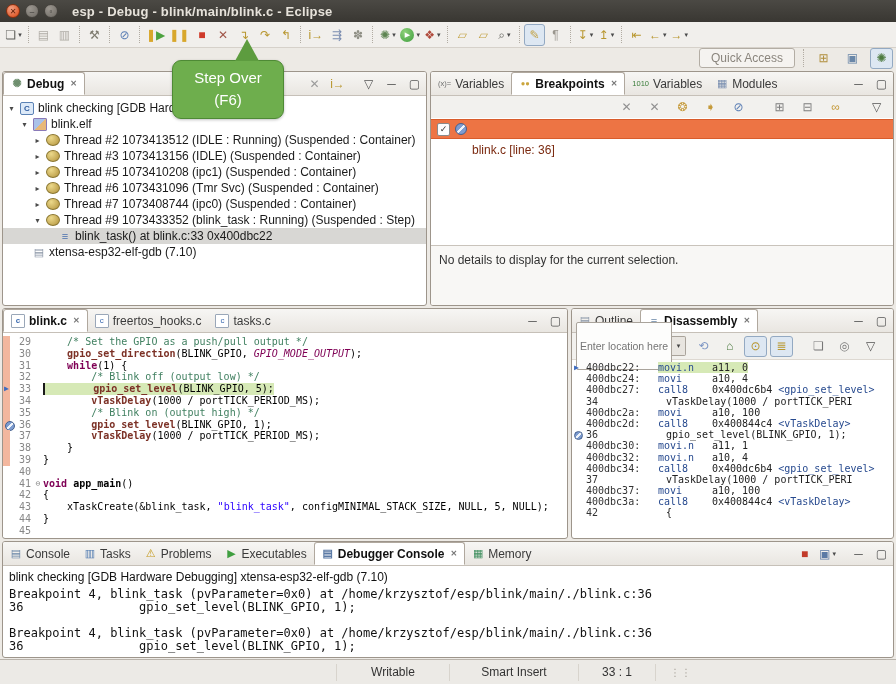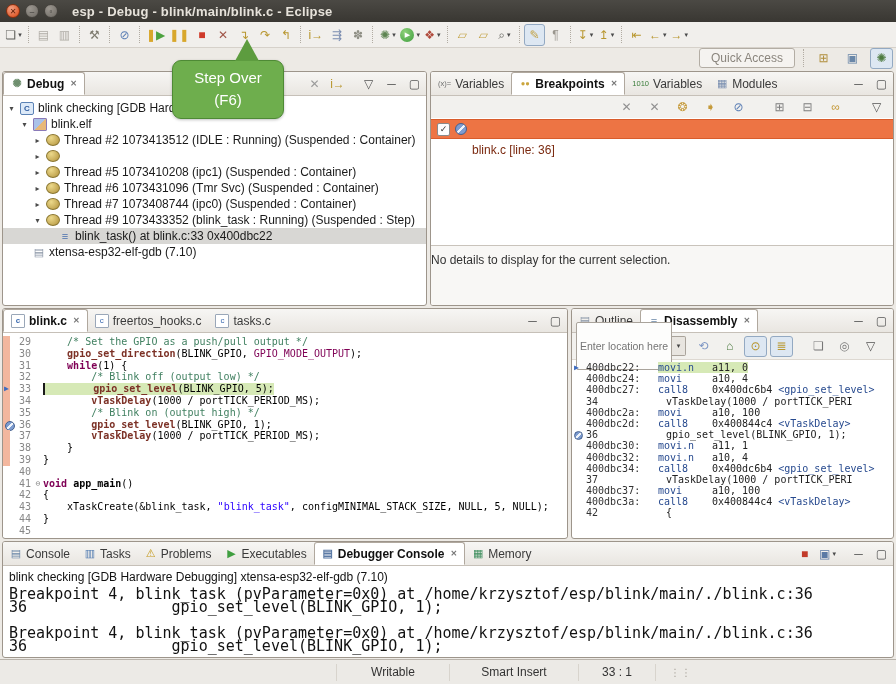--- a/index.html
+++ b/index.html
@@ -47,36 +47,36 @@
   [data-name="c-application-icon"]{width:11px;height:11px;background:#dce9f8;border:1px solid #5b82b5;border-radius:2px;color:#2d5a9e;font-size:8px;font-weight:bold;display:inline-flex;align-items:center;justify-content:center;flex:none;}
   [data-name="elf-binary-icon"]{width:10px;height:11px;background:linear-gradient(135deg,#aac2e8 50%,#e8b878 50%);border:1px solid #8a7ab8;border-radius:1px;flex:none;}
   [data-name="thread-icon"]{width:10px;height:10px;border-radius:50%;background:radial-gradient(circle at 35% 30%,#ecd98b,#b2923c);border:1px solid #8a7630;flex:none;}
   
   .ptoolbar{height:22px;display:flex;align-items:center;justify-content:flex-end;background:#f2f1ee;padding-right:5px;gap:5px;}
   .rlist{height:126px;background:#fff;padding-top:1px;}
   .bprow{height:18px;display:flex;align-items:center;background:#ed7444;border-top:1px solid #d85c2b;border-bottom:1px solid #d85c2b;}
   .cb{width:11px;height:11px;background:#fdfdfd;border:1px solid #8a8a8a;border-radius:2px;font-size:9px;color:#333;display:flex;align-items:center;justify-content:center;margin:0 5px 0 6px;}
   .bpicon{width:10px;height:10px;border-radius:50%;background:linear-gradient(135deg,#7d9cd0 42%,#eef3fa 42%,#eef3fa 58%,#7d9cd0 58%);border:1px solid #44608f;margin-right:5px;}
   .bplab{font-size:12px;color:#7b2a10;margin-top:42px;}
-  .details{height:66px;border-top:1px solid #c9c3bb;background:#f8f7f5;padding:7px 0;font-size:12px;color:#333;box-sizing:border-box;}
+  .details{height:66px;border-top:1px solid #c9c3bb;background:#f8f7f5;padding:7px 8px;font-size:12px;color:#333;box-sizing:border-box;}
   
   .codearea{padding-top:3px;background:#fff;}
   .crow{display:flex;height:11.8px;line-height:11.8px;font-family:"DejaVu Sans Mono",monospace;font-size:10px;position:relative;}
   .gut{width:40px;flex:none;display:flex;}
   .strip{width:7px;flex:none;}
   .strip.on{background:#f3b79e;}
   .lnum{width:21px;flex:none;text-align:right;color:#878787;padding-right:2px;}
   .foldc{width:10px;flex:none;color:#8a8a8a;font-size:8px;text-align:center;}
   .ctext{white-space:pre;}
   .ctext.cur{background:#d6e9b6;border-left:2px solid #1a1a1a;}
   .tok-p{color:#000;}
   .tok-c{color:#3f7f5f;}
   .tok-k{color:#7f0055;font-weight:bold;}
   .tok-f{color:#7c3126;font-weight:bold;}
-  .tok-m{color:#7f0055;}
+  .tok-m{color:#7f0055;font-style:italic;}
   .tok-s{color:#2a00ff;}
   .tok-b{color:#000;font-weight:bold;}
   .pcmark{position:absolute;left:1px;top:1px;font-size:8px;color:#3d6bbf;line-height:9px;}
   .bpmark{position:absolute;left:2px;top:2px;width:8px;height:8px;border-radius:50%;background:linear-gradient(135deg,#7d9cd0 42%,#eef3fa 42%,#eef3fa 58%,#7d9cd0 58%);border:1px solid #44608f;}
   
   .dtools{height:26px;display:flex;align-items:center;background:#f2f1ee;border-bottom:1px solid #ddd8d1;padding:0 4px;gap:4px;}
   .combo{display:inline-flex;align-items:center;}
   .combo input{width:88px;height:16px;border:1px solid #a9a39b;border-radius:2px 0 0 2px;font-size:10.5px;font-family:"Liberation Sans",sans-serif;color:#555;background:#fdfdfc;padding:15px 3px;}
   .combo-dd{width:13px;height:18px;border:1px solid #a9a39b;border-left:none;border-radius:0 2px 2px 0;background:#e8e5e0;font-size:7px;display:inline-flex;align-items:center;justify-content:center;color:#444;}
   .dticons{display:flex;align-items:center;gap:3px;margin-left:2px;}
@@ -85,21 +85,21 @@
   .daddr{display:inline-block;width:72px;color:#333;}
   .dmn{display:inline-block;width:54px;color:#274a8f;}
   .dops{color:#222;}
   .dsym{color:#274a8f;}
   .dcur{background:#d6e9b6;}
   .dsrc{margin-left:8px;}
   .dpc{position:absolute;left:2px;top:1px;font-size:8px;color:#3d6bbf;line-height:9px;}
   .dbp{position:absolute;left:2px;top:2px;width:7px;height:7px;border-radius:50%;background:linear-gradient(135deg,#7d9cd0 42%,#eef3fa 42%,#eef3fa 58%,#7d9cd0 58%);border:1px solid #44608f;}
   
   .chead{font-size:12px;color:#111;padding:4px 6px 1px 6px;background:#fff;}
-  .cbody{font-family:"DejaVu Sans Mono",monospace;font-size:15px;line-height:13px;padding:3px 6px;white-space:pre;color:#111;}
+  .cbody{font-family:"DejaVu Sans Mono",monospace;font-size:12px;line-height:13px;padding:3px 6px;white-space:pre;color:#111;}
   
   .statusbar{position:absolute;left:0;top:659px;width:896px;height:25px;background:#eceae6;border-top:1px solid #b9b3ab;display:flex;align-items:center;font-size:12px;color:#333;box-sizing:border-box;}
   .sbspacer{width:336px;border-right:1px solid #d8d4cd;height:17px;}
   .sbitem{text-align:center;border-right:1px solid #d8d4cd;height:17px;line-height:17px;}
   .sbdots{color:#a9a49c;font-size:10px;margin-left:14px;letter-spacing:1px;}
   
   .tooltip{position:absolute;left:172px;top:60px;width:110px;padding:6px 0 7px 0;background:#6eae4d;border:1px solid #4e8a35;border-radius:9px;text-align:center;color:#fff;font-size:15px;line-height:22px;z-index:50;box-shadow:0 1px 3px rgba(0,0,0,.25);}
   .tooltip::before{content:"";position:absolute;top:-22px;left:62px;border-left:12px solid transparent;border-right:12px solid transparent;border-bottom:22px solid #5d9c3f;}
   
   [data-name="c-file-icon"]{width:10px;height:12px;background:#fff;border:1px solid #9aa7b8;font-size:8px;color:#3a6ab0;display:inline-flex;align-items:center;justify-content:center;border-radius:1px;}
@@ -284,20 +284,21 @@
           <span class="tlabel">blink.elf</span>
         </div>
         <div class="trow" data-name="debug-tree-item" style="padding-left: 30px;">
           <span class="exp" data-name="expander-icon">▸</span>
           <span class="gi" data-name="thread-icon"></span>
           <span class="tlabel">Thread #2 1073413512 (IDLE : Running) (Suspended : Container)</span>
         </div>
         <div class="trow" data-name="debug-tree-item" style="padding-left: 30px;">
           <span class="exp" data-name="expander-icon">▸</span>
           <span class="gi" data-name="thread-icon"></span>
+          <span class="tlabel">Thread #3 1073413156 (IDLE) (Suspended : Container)</span>
         </div>
         <div class="trow" data-name="debug-tree-item" style="padding-left: 30px;">
           <span class="exp" data-name="expander-icon">▸</span>
           <span class="gi" data-name="thread-icon"></span>
           <span class="tlabel">Thread #5 1073410208 (ipc1) (Suspended : Container)</span>
         </div>
         <div class="trow" data-name="debug-tree-item" style="padding-left: 30px;">
           <span class="exp" data-name="expander-icon">▸</span>
           <span class="gi" data-name="thread-icon"></span>
           <span class="tlabel">Thread #6 1073431096 (Tmr Svc) (Suspended : Container)</span>

